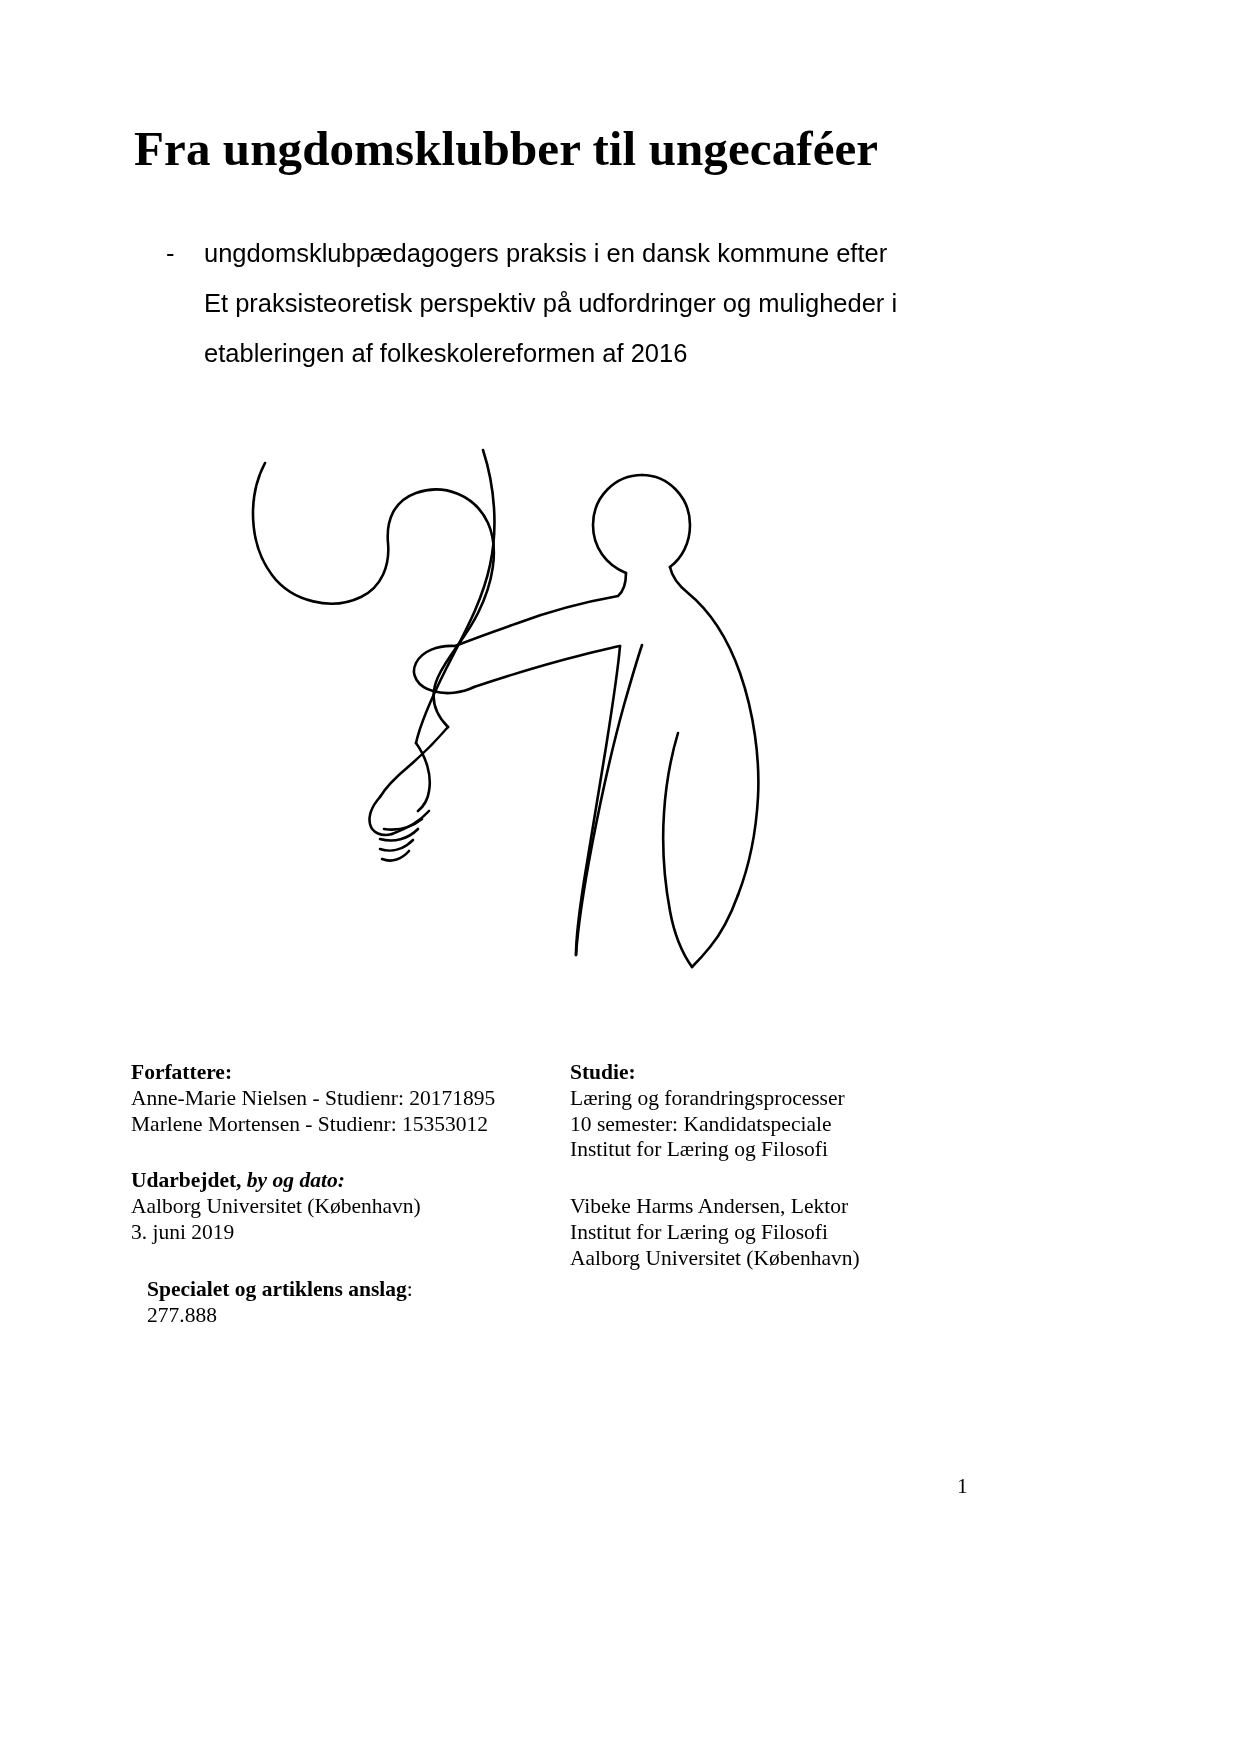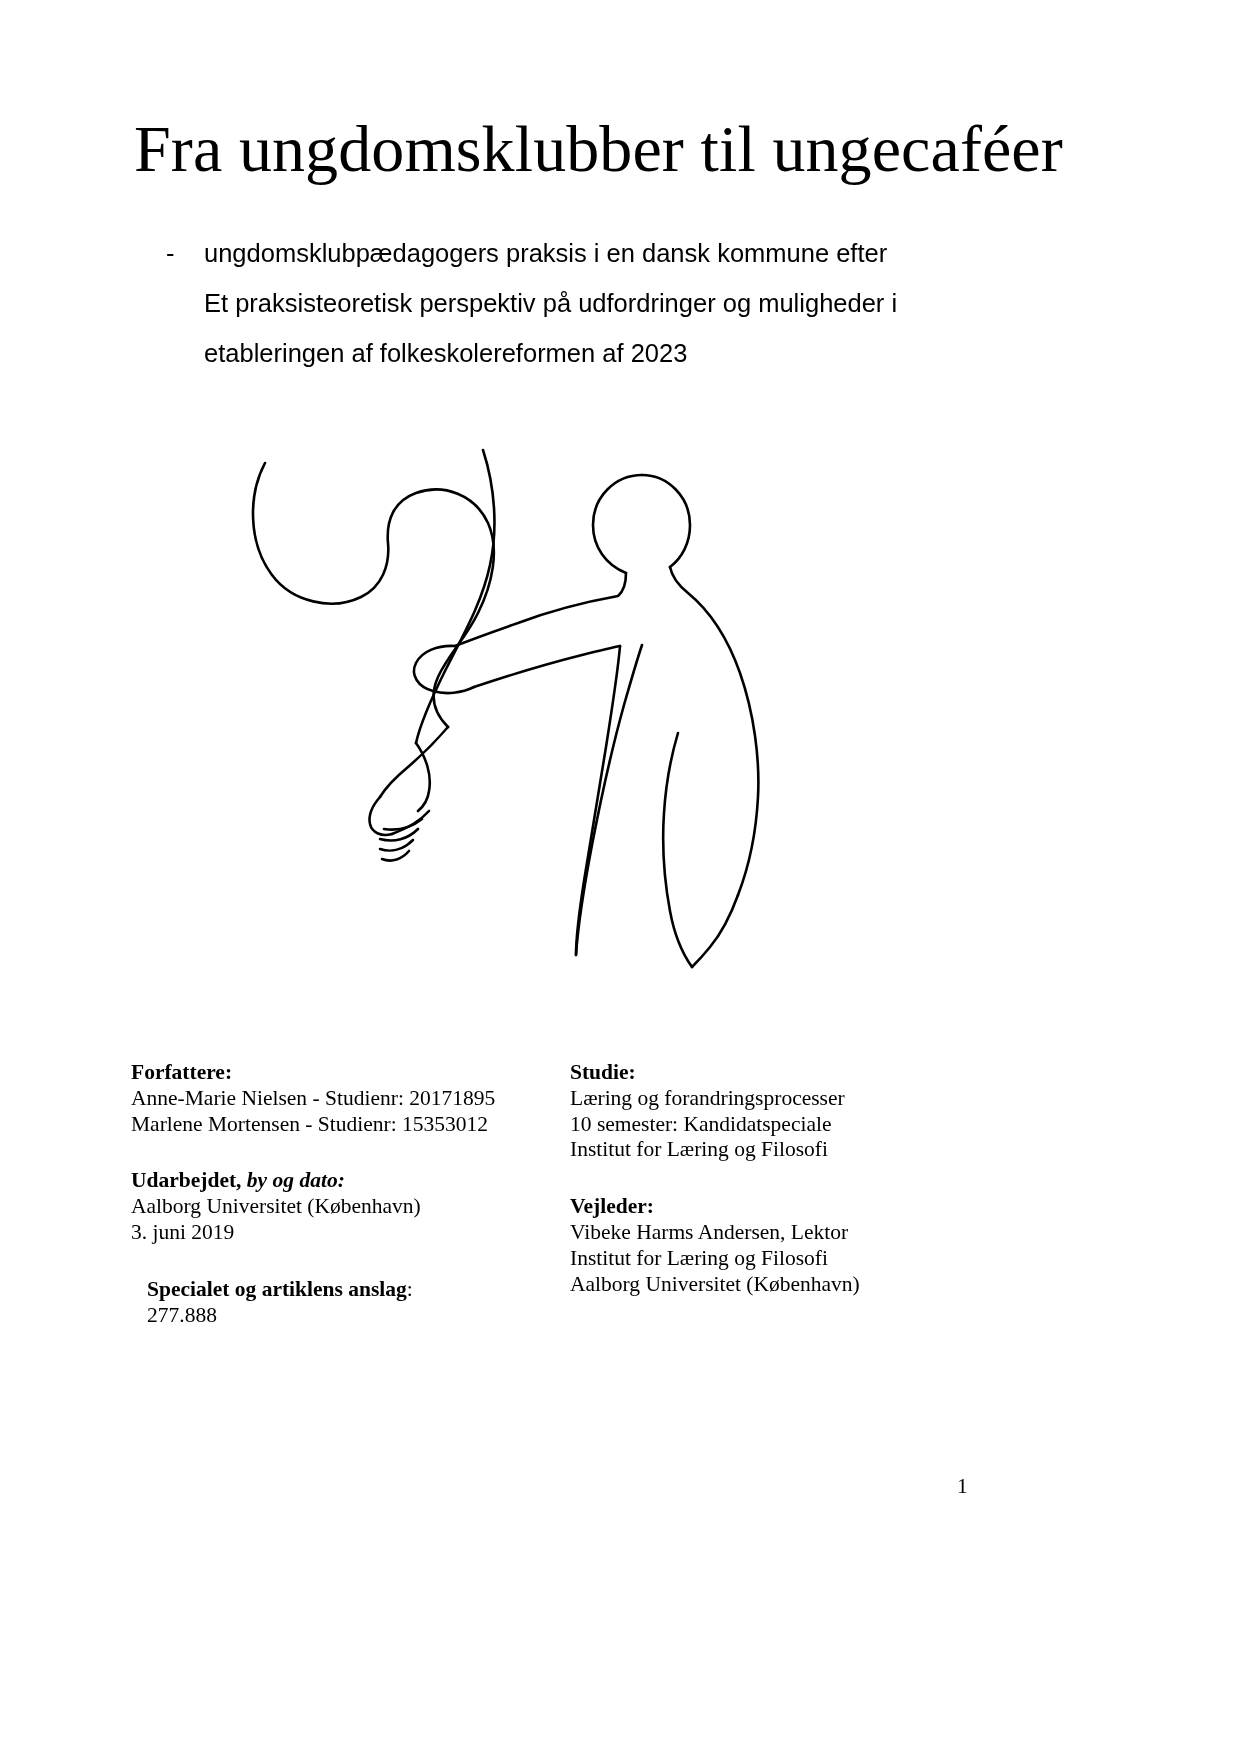--- a/index.html
+++ b/index.html
@@ -21,23 +21,23 @@
     inset: 0;
     background: #ffffff;
   }
 
   
   .title {
     position: absolute;
     left: 134px;
     top: 119px;
     font-family: "Liberation Serif", "DejaVu Serif", serif;
-    font-size: 66px;
+    font-size: 49px;
     line-height: 60px;
-    font-weight: 400;
+    font-weight: 700;
     letter-spacing: 0.1px;
     white-space: nowrap;
   }
 
   
   .subtitle-block {
     position: absolute;
     left: 166px;
     top: 228px;
     width: 830px;
@@ -132,21 +132,21 @@
 <div class="page">
 
   <div class="title">Fra ungdomsklubber til ungecaféer</div>
 
   <div class="subtitle-block">
     <div class="subtitle-row">
       <span class="subtitle-dash">-</span>
       <span class="subtitle-text">
         <span class="ln">ungdomsklubpædagogers praksis i en dansk kommune efter</span>
         <span class="ln">Et praksisteoretisk perspektiv på udfordringer og muligheder i</span>
-        <span class="ln">etableringen af folkeskolereformen af 2023</span>
+        <span class="ln">etableringen af folkeskolereformen af 2016</span>
       </span>
     </div>
   </div>
 
   <div class="illustration">
     <svg viewBox="0 0 590 580" xmlns="http://www.w3.org/2000/svg">
       <g fill="none" stroke="#000000" stroke-width="2.6" stroke-linecap="round" stroke-linejoin="round">
 
         <path d="M 35 38
                  C 18 70, 18 118, 42 150
@@ -263,23 +263,20 @@
       <div class="info-group">
         <div class="info-head">
           <span>Studie:</span>
         </div>
         <div class="info-line">Læring og forandringsprocesser</div>
         <div class="info-line">10 semester: Kandidatspeciale</div>
         <div class="info-line">Institut for Læring og Filosofi</div>
       </div>
 
       <div class="info-group g-vejleder">
-        <div class="info-head">
-          <span>Vejleder:</span>
-        </div>
         <div class="info-line">Vibeke Harms Andersen, Lektor</div>
         <div class="info-line">Institut for Læring og Filosofi</div>
         <div class="info-line">Aalborg Universitet (København)</div>
       </div>
 
     </div>
   </div>
 
   <div class="page-number">1</div>
 

